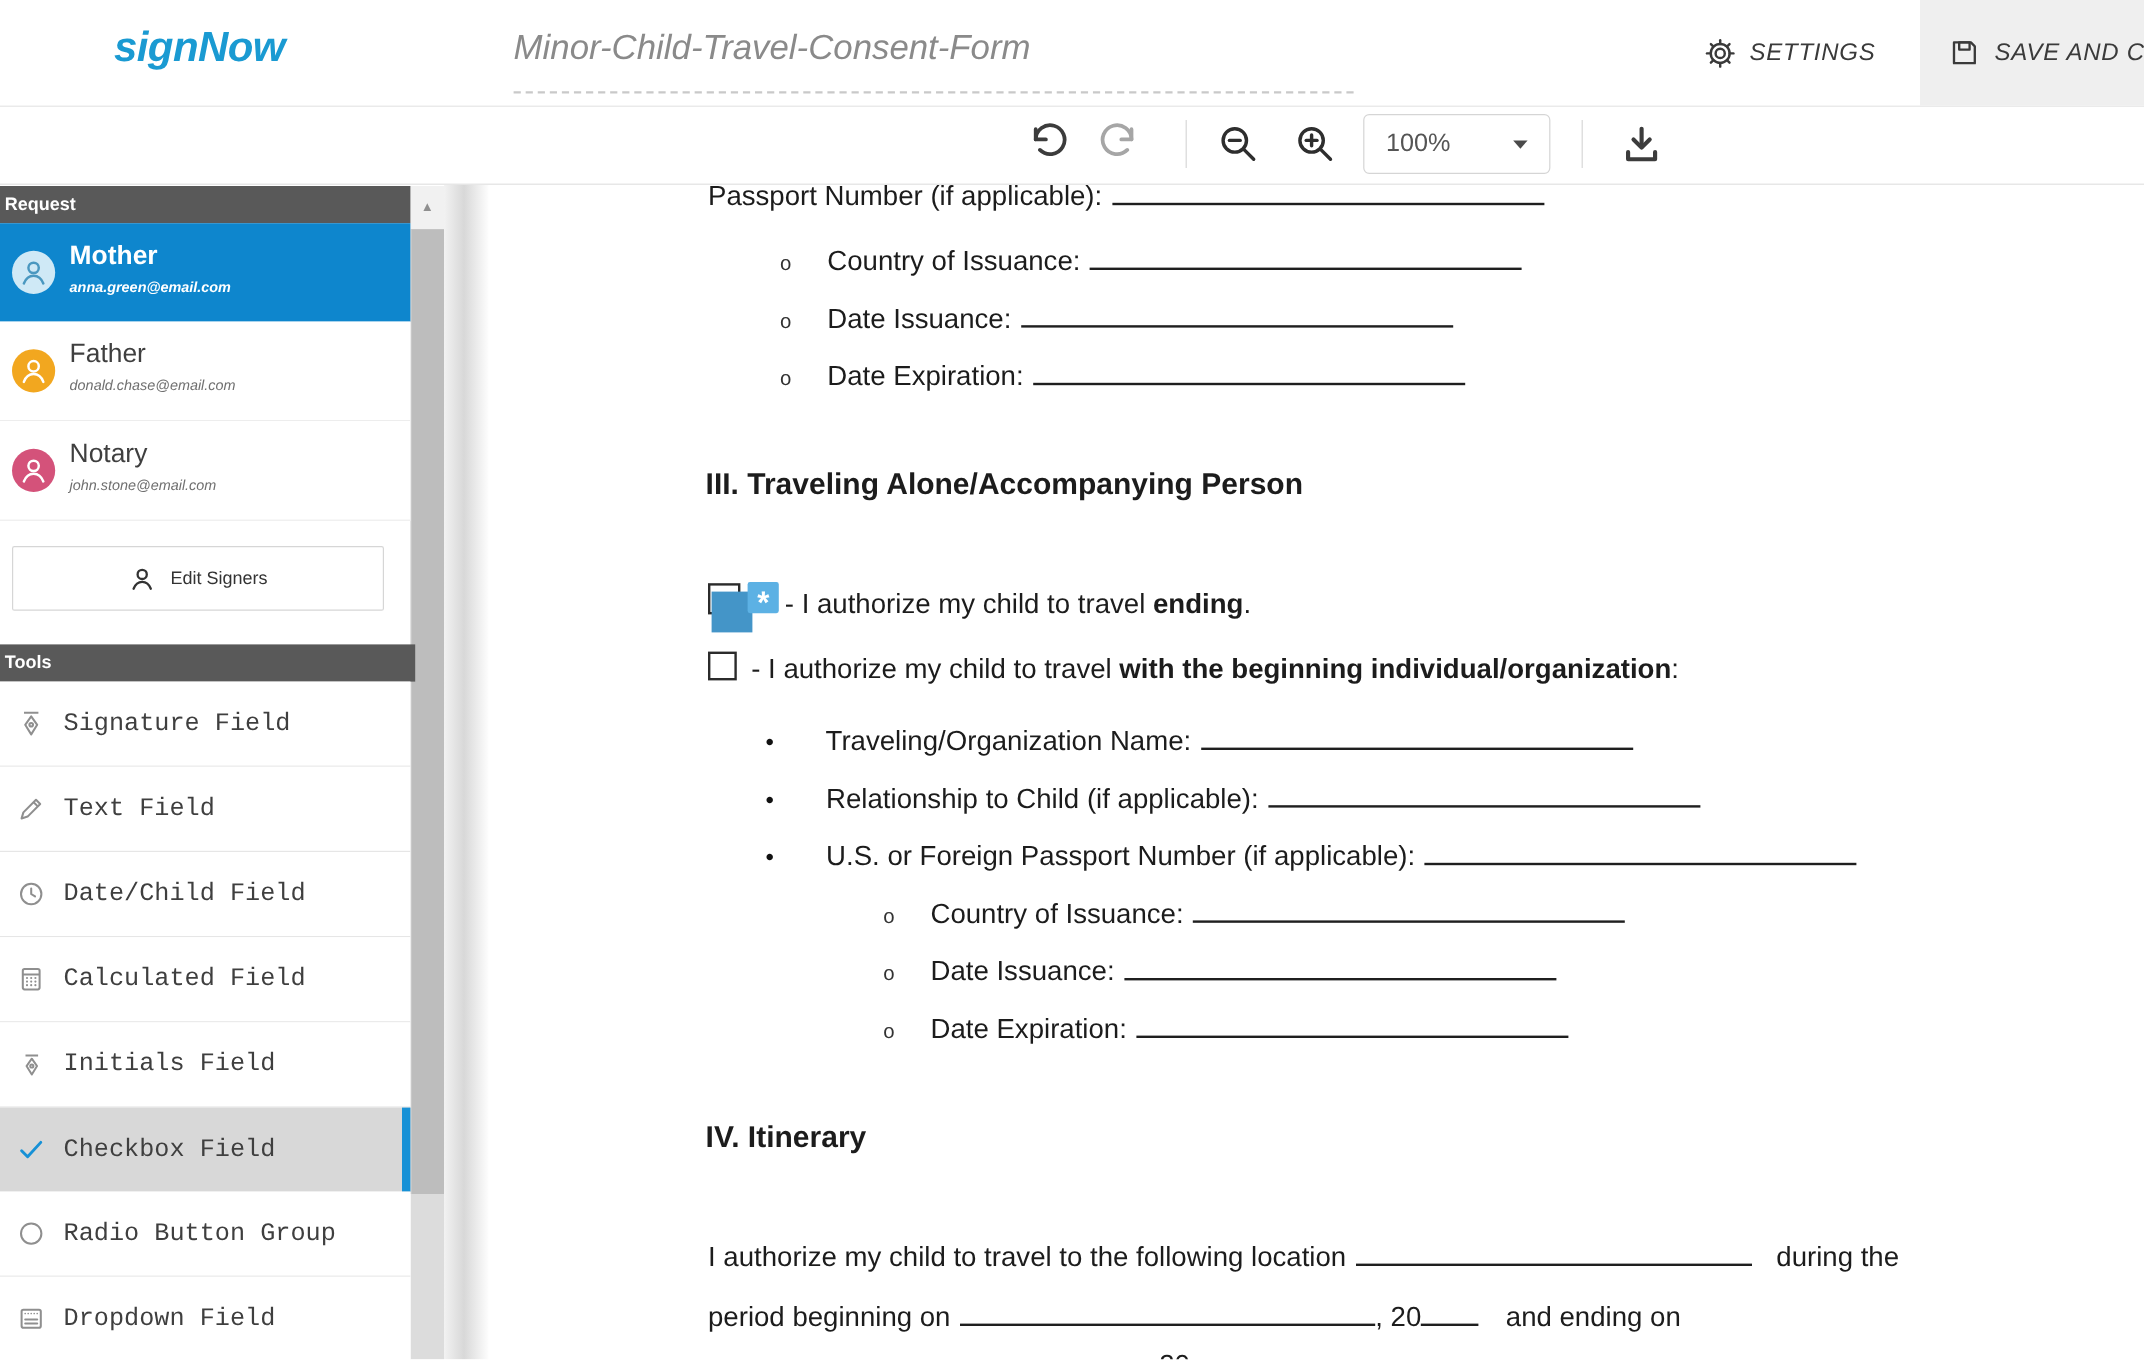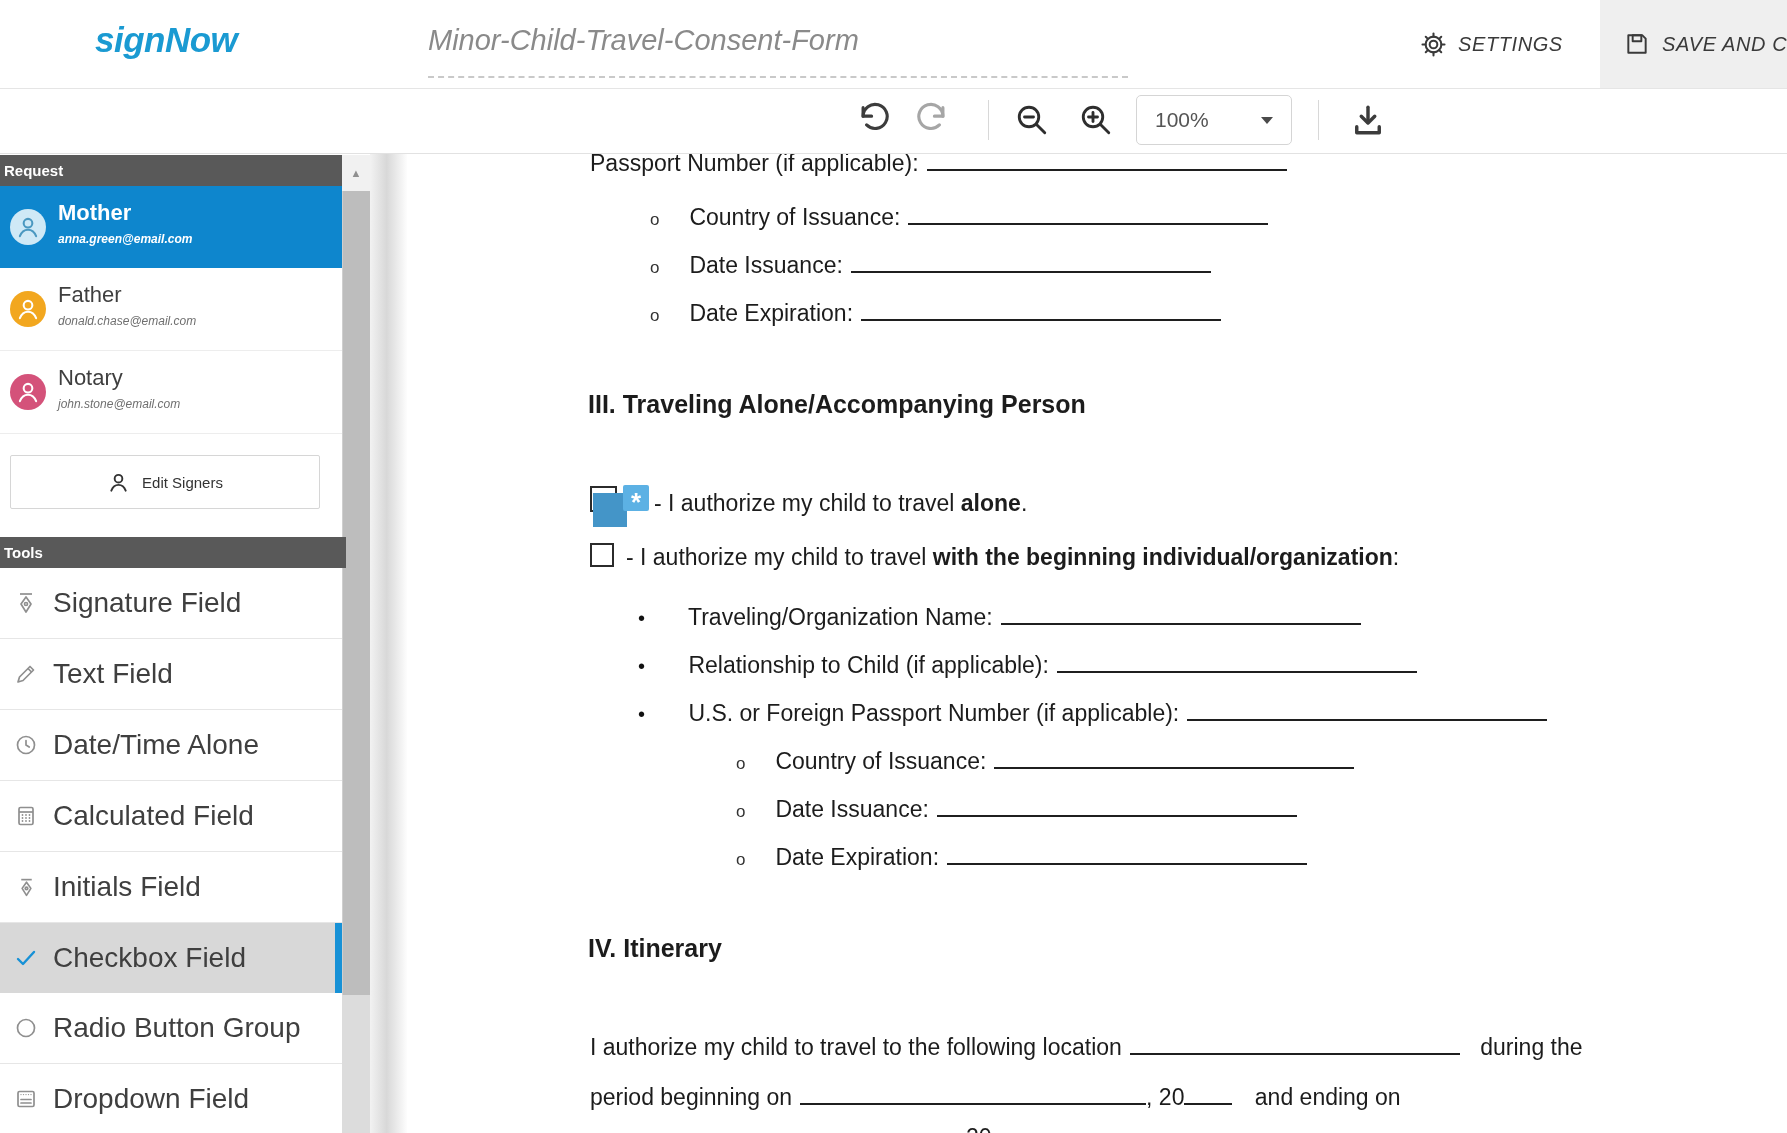--- a/index.html
+++ b/index.html
@@ -42,21 +42,21 @@
   .semail{position:absolute;left:58px;top:46px;font-size:12px;font-style:italic;color:#6f6f6f;}
   .signer.sel .sname{color:#fff;font-weight:bold;}
   .signer.sel .semail{color:#fff;font-weight:600;}
   .editbtn{position:absolute;left:10px;top:300px;width:310px;height:54px;border:1px solid #d6d6d6;
            background:#fff;border-radius:2px;display:flex;align-items:center;justify-content:center;
            gap:12px;font-size:15px;color:#333;cursor:pointer;box-sizing:border-box;}
   .toolsband{position:absolute;left:0;top:382px;width:342px;}
   .tools{position:absolute;left:0;top:413px;width:342px;}
   .trow{position:relative;height:70px;border-bottom:1px solid #e6e6e6;display:flex;align-items:center;cursor:pointer;background:#fff;}
   .trow .ticon{width:26px;margin-left:13px;margin-right:14px;display:flex;justify-content:center;}
-  .trow .tlabel{font-size:28px;color:#3f3f3f;}
+  .trow .tlabel{font-size:21px;color:#3f3f3f;font-family:Liberation Mono, monospace;}
   .trow.sel{background:#d8d8d8;border-bottom:none;}
   .trow.sel::after{content:"";position:absolute;right:0;top:0;width:7px;height:100%;background:#1791d6;}
 
   
   .sbar{position:absolute;left:342px;top:155px;width:28px;height:978px;background:#dcdcdc;z-index:4;}
   .sbar .up{height:36px;background:#f1f1f1;text-align:center;line-height:36px;font-size:11px;color:#8f8f8f;cursor:pointer;}
   .sbar .thumb{position:absolute;left:0;top:36px;width:28px;height:804px;background:#bdbdbd;
                border-left:1px solid #cfcfcf;box-sizing:border-box;cursor:grab;}
   .shadow{position:absolute;left:370px;top:153px;width:37px;height:980px;z-index:3;
           background:linear-gradient(90deg,#f2f2f2 0%,#d8d8d8 45%,#fdfdfd 100%);}
@@ -99,21 +99,21 @@
   </div>
 
   <div class="dh" style="top:390px;left:588px">III. Traveling Alone/Accompanying Person</div>
 
   <div class="dl cbl" style="top:486px;left:590px">
     <span class="cbw">
       <span class="cb-outline"></span>
       <span class="cb-blue"></span>
       <span class="cb-star">*</span>
     </span>
-    <span class="cbtext"><span>- I authorize my child to travel </span><b>alone</b><span>.</span></span>
+    <span class="cbtext"><span>- I authorize my child to travel </span><b>ending</b><span>.</span></span>
   </div>
 
   <div class="dl" style="top:543px;left:590px">
     <span class="cb-box"></span><span>- I authorize my child to travel </span><b>with the beginning individual/organization</b><span>:</span>
   </div>
 
   <div class="dl" style="top:600px;left:638px">
     <span class="bm">•</span>
     <span>Traveling/Organization Name:</span><span class="u" style="width:360px"></span>
   </div>
@@ -222,21 +222,21 @@
           </span>
         <span class="tlabel">Text Field</span>
       </div>
       <div class="trow">
         <span class="ticon">
           <svg width="24" height="24" viewBox="0 0 24 24" fill="none" stroke="#8f8f8f" stroke-width="1.7" stroke-linecap="round">
             <circle cx="12" cy="12" r="8.5"></circle>
               <path d="M12 7.5 V12 L15.2 14"></path>
           </svg>
           </span>
-        <span class="tlabel">Date/Time Alone</span>
+        <span class="tlabel">Date/Child Field</span>
       </div>
       <div class="trow">
         <span class="ticon">
           <svg width="24" height="24" viewBox="0 0 24 24" fill="none" stroke="#8f8f8f" stroke-width="1.7">
             <rect x="5" y="3.5" width="14" height="17" rx="1.5"></rect>
               <line x1="5" y1="8" x2="19" y2="8"></line>
             <g fill="#8f8f8f" stroke="none">
               <circle cx="8.5" cy="11" r="0.9"></circle>
                 <circle cx="12" cy="11" r="0.9"></circle>
                 <circle cx="15.5" cy="11" r="0.9"></circle>

